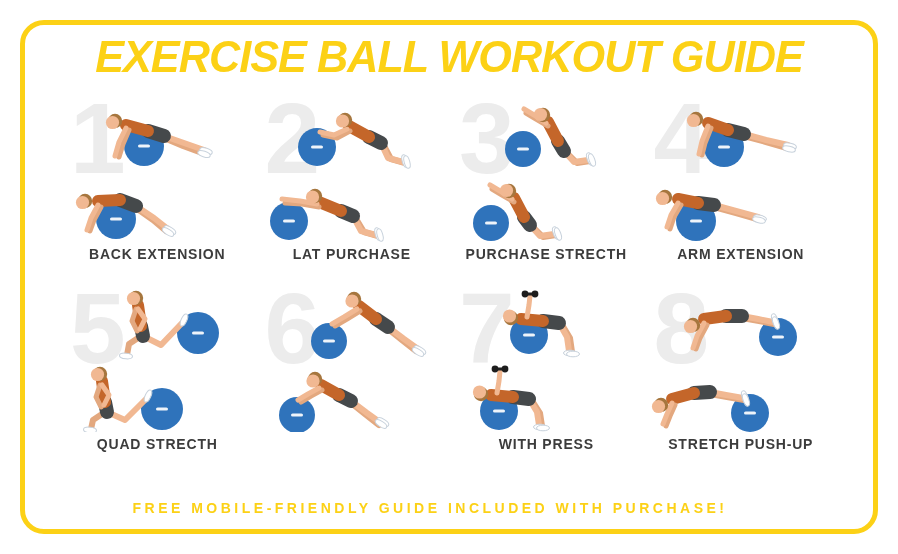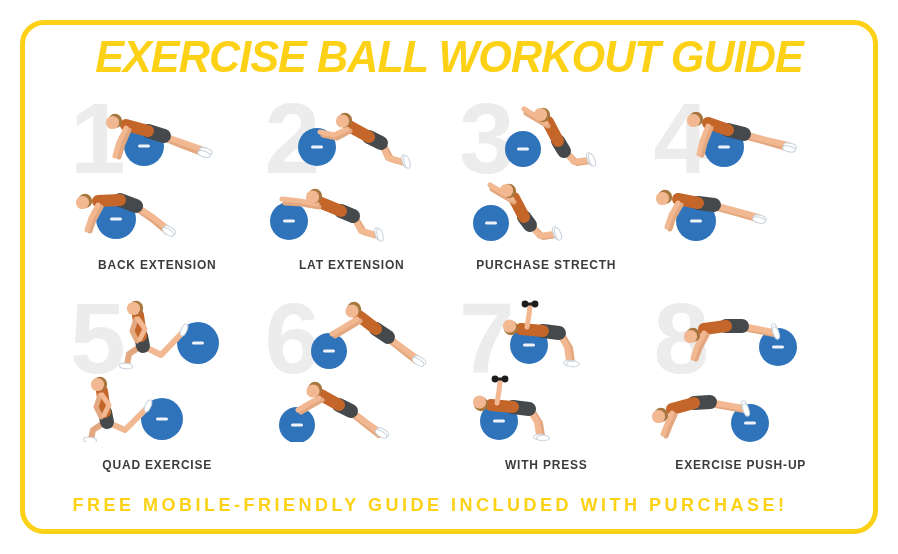--- a/index.html
+++ b/index.html
@@ -12,24 +12,24 @@
          letter-spacing:-1px;transform:scaleX(.96);margin:0;line-height:1;}
   .grid{position:absolute;left:62px;top:92px;width:774px;
         display:grid;grid-template-columns:repeat(4,1fr);column-gap:4px;row-gap:20px;}
   .cell{position:relative;width:100%;}
   .bignum{position:absolute;top:-4px;left:8px;z-index:0;
           font-size:100px;font-weight:800;color:#ECECEC;line-height:1;font-style:normal;}
   .figs{position:relative;z-index:1;}
   .fig{display:block;width:170px;height:74px;}
   .fig-top{margin-left:20px;margin-top:4px;}
   .fig-bottom{margin-left:-4px;margin-top:-2px;}
-  .label{text-align:center;font-size:12px;font-weight:bold;color:#3C3C3C;
-         letter-spacing:.8px;margin-top:16px;white-space:nowrap;}
+  .label{text-align:center;font-size:14px;font-weight:bold;color:#3C3C3C;
+         letter-spacing:.8px;margin-top:4px;white-space:nowrap;}
   .footer{position:absolute;bottom:38px;left:0;width:860px;text-align:center;
-          font-size:18px;font-weight:bold;color:#FCD116;letter-spacing:3.5px;white-space:nowrap;}
+          font-size:14px;font-weight:bold;color:#FCD116;letter-spacing:3.5px;white-space:nowrap;}
 </style>
 </head>
 <body>
 
 <div class="poster">
   <div class="frame"></div>
   <h1 class="title">EXERCISE BALL WORKOUT GUIDE</h1>
 
   <div class="grid">
 
@@ -93,21 +93,21 @@
             <ellipse cx="125" cy="66" rx="6.5" ry="2.8" fill="#FFFFFF" stroke="#C8D2DC" stroke-width="1" transform="rotate(75 125 66)"></ellipse>
             <ellipse cx="127" cy="67" rx="6.5" ry="2.8" fill="#FFFFFF" stroke="#C8D2DC" stroke-width="1" transform="rotate(75 127 67)"></ellipse>
             <polyline points="88,43 100,48" fill="none" stroke="#45494B" stroke-width="14" stroke-linecap="round" stroke-linejoin="round"></polyline>
             <polyline points="66,34 88,43" fill="none" stroke="#C4662A" stroke-width="12" stroke-linecap="round" stroke-linejoin="round"></polyline>
             <polyline points="66,39 49,36 32,35" fill="none" stroke="#E3A87F" stroke-width="5" stroke-linecap="round" stroke-linejoin="round"></polyline>
             <polyline points="64,36 47,33 29,31" fill="none" stroke="#F1B892" stroke-width="5" stroke-linecap="round" stroke-linejoin="round"></polyline>
             <circle cx="62" cy="28" r="7.2" fill="#A6763E"></circle>
             <circle cx="59.5" cy="29" r="6.6" fill="#F1B892"></circle>
           </svg>
       </div>
-      <div class="label">LAT EXTENSION</div>
+      <div class="label">LAT PURCHASE</div>
     </div>
 
     <div class="cell">
       <div class="bignum">3</div>
       <div class="figs">
         <svg class="fig fig-top" viewBox="0 0 170 74">
             <circle cx="52" cy="53" r="18" fill="#2F73BB"></circle>
             <rect x="46" y="51.4" width="12" height="3.2" rx="1.6" fill="#FFFFFF" opacity="0.92"></rect>
             <polyline points="95,56 106,67 119,65" fill="none" stroke="#E3A87F" stroke-width="6" stroke-linecap="round" stroke-linejoin="round"></polyline>
             <polyline points="93,55 103,66 117,64" fill="none" stroke="#F1B892" stroke-width="6" stroke-linecap="round" stroke-linejoin="round"></polyline>
@@ -163,20 +163,21 @@
             <ellipse cx="118" cy="50" rx="6.5" ry="2.8" fill="#FFFFFF" stroke="#C8D2DC" stroke-width="1" transform="rotate(14 118 50)"></ellipse>
             <ellipse cx="117" cy="52" rx="6.5" ry="2.8" fill="#FFFFFF" stroke="#C8D2DC" stroke-width="1" transform="rotate(14 117 52)"></ellipse>
             <polyline points="56,35 72,37" fill="none" stroke="#45494B" stroke-width="14" stroke-linecap="round" stroke-linejoin="round"></polyline>
             <polyline points="36,31 56,35" fill="none" stroke="#C4662A" stroke-width="12" stroke-linecap="round" stroke-linejoin="round"></polyline>
             <polyline points="39,37 32,49 28,61" fill="none" stroke="#E3A87F" stroke-width="5" stroke-linecap="round" stroke-linejoin="round"></polyline>
             <polyline points="36,35 29,47 25,59" fill="none" stroke="#F1B892" stroke-width="5" stroke-linecap="round" stroke-linejoin="round"></polyline>
             <circle cx="23" cy="29" r="7.2" fill="#A6763E"></circle>
             <circle cx="20.5" cy="30.5" r="6.6" fill="#F1B892"></circle>
           </svg>
       </div>
+      <div class="label">ARM EXTENSION</div>
     </div>
 
     <div class="cell">
       <div class="bignum">5</div>
       <div class="figs">
         <svg class="fig fig-top" viewBox="0 0 170 74">
             <circle cx="116" cy="47" r="21" fill="#2F73BB"></circle>
             <rect x="110" y="45.4" width="12" height="3.2" rx="1.6" fill="#FFFFFF" opacity="0.92"></rect>
             <polyline points="59,50 47,58 45,69" fill="none" stroke="#E3A87F" stroke-width="6" stroke-linecap="round" stroke-linejoin="round"></polyline>
             <polyline points="61,50 79,59 100,37" fill="none" stroke="#F1B892" stroke-width="6" stroke-linecap="round" stroke-linejoin="round"></polyline>
@@ -197,21 +198,21 @@
             <ellipse cx="90" cy="38" rx="6.5" ry="2.8" fill="#FFFFFF" stroke="#C8D2DC" stroke-width="1" transform="rotate(115 90 38)"></ellipse>
             <ellipse cx="32" cy="72" rx="6.5" ry="2.8" fill="#FFFFFF" stroke="#C8D2DC" stroke-width="1" transform="rotate(5 32 72)"></ellipse>
             <polyline points="47,44 49,54" fill="none" stroke="#45494B" stroke-width="14" stroke-linecap="round" stroke-linejoin="round"></polyline>
             <polyline points="44,23 47,44" fill="none" stroke="#C4662A" stroke-width="12" stroke-linecap="round" stroke-linejoin="round"></polyline>
             <polyline points="42,27 38,39 43,49" fill="none" stroke="#E3A87F" stroke-width="5" stroke-linecap="round" stroke-linejoin="round"></polyline>
             <polyline points="44,27 51,37 46,47" fill="none" stroke="#F1B892" stroke-width="5" stroke-linecap="round" stroke-linejoin="round"></polyline>
             <circle cx="42" cy="16" r="7.2" fill="#A6763E"></circle>
             <circle cx="39.5" cy="16.5" r="6.6" fill="#F1B892"></circle>
           </svg>
       </div>
-      <div class="label">QUAD EXERCISE</div>
+      <div class="label">QUAD STRECTH</div>
     </div>
 
     <div class="cell">
       <div class="bignum">6</div>
       <div class="figs">
         <svg class="fig fig-top" viewBox="0 0 170 74">
             <circle cx="52" cy="55" r="18" fill="#2F73BB"></circle>
             <rect x="46" y="53.4" width="12" height="3.2" rx="1.6" fill="#FFFFFF" opacity="0.92"></rect>
             <polyline points="111,43 126,55 139,65" fill="none" stroke="#E3A87F" stroke-width="6" stroke-linecap="round" stroke-linejoin="round"></polyline>
             <polyline points="111,41 127,53 141,63" fill="none" stroke="#F1B892" stroke-width="6" stroke-linecap="round" stroke-linejoin="round"></polyline>
@@ -305,19 +306,19 @@
             <ellipse cx="103" cy="39" rx="6.5" ry="2.8" fill="#FFFFFF" stroke="#C8D2DC" stroke-width="1" transform="rotate(70 103 39)"></ellipse>
             <ellipse cx="104" cy="42" rx="6.5" ry="2.8" fill="#FFFFFF" stroke="#C8D2DC" stroke-width="1" transform="rotate(70 104 42)"></ellipse>
             <polyline points="52,35 68,34" fill="none" stroke="#45494B" stroke-width="14" stroke-linecap="round" stroke-linejoin="round"></polyline>
             <polyline points="30,41 52,35" fill="none" stroke="#C4662A" stroke-width="12" stroke-linecap="round" stroke-linejoin="round"></polyline>
             <polyline points="33,47 28,58 24,68" fill="none" stroke="#E3A87F" stroke-width="5" stroke-linecap="round" stroke-linejoin="round"></polyline>
             <polyline points="30,45 25,56 21,66" fill="none" stroke="#F1B892" stroke-width="5" stroke-linecap="round" stroke-linejoin="round"></polyline>
             <circle cx="19" cy="47" r="7.2" fill="#A6763E"></circle>
             <circle cx="16.5" cy="48.5" r="6.6" fill="#F1B892"></circle>
           </svg>
       </div>
-      <div class="label">EXERCISE PUSH-UP</div>
+      <div class="label">STRETCH PUSH-UP</div>
     </div>
 
   </div>
 
   <div class="footer">FREE MOBILE-FRIENDLY GUIDE INCLUDED WITH PURCHASE!</div>
 </div>
 
 </body></html>

